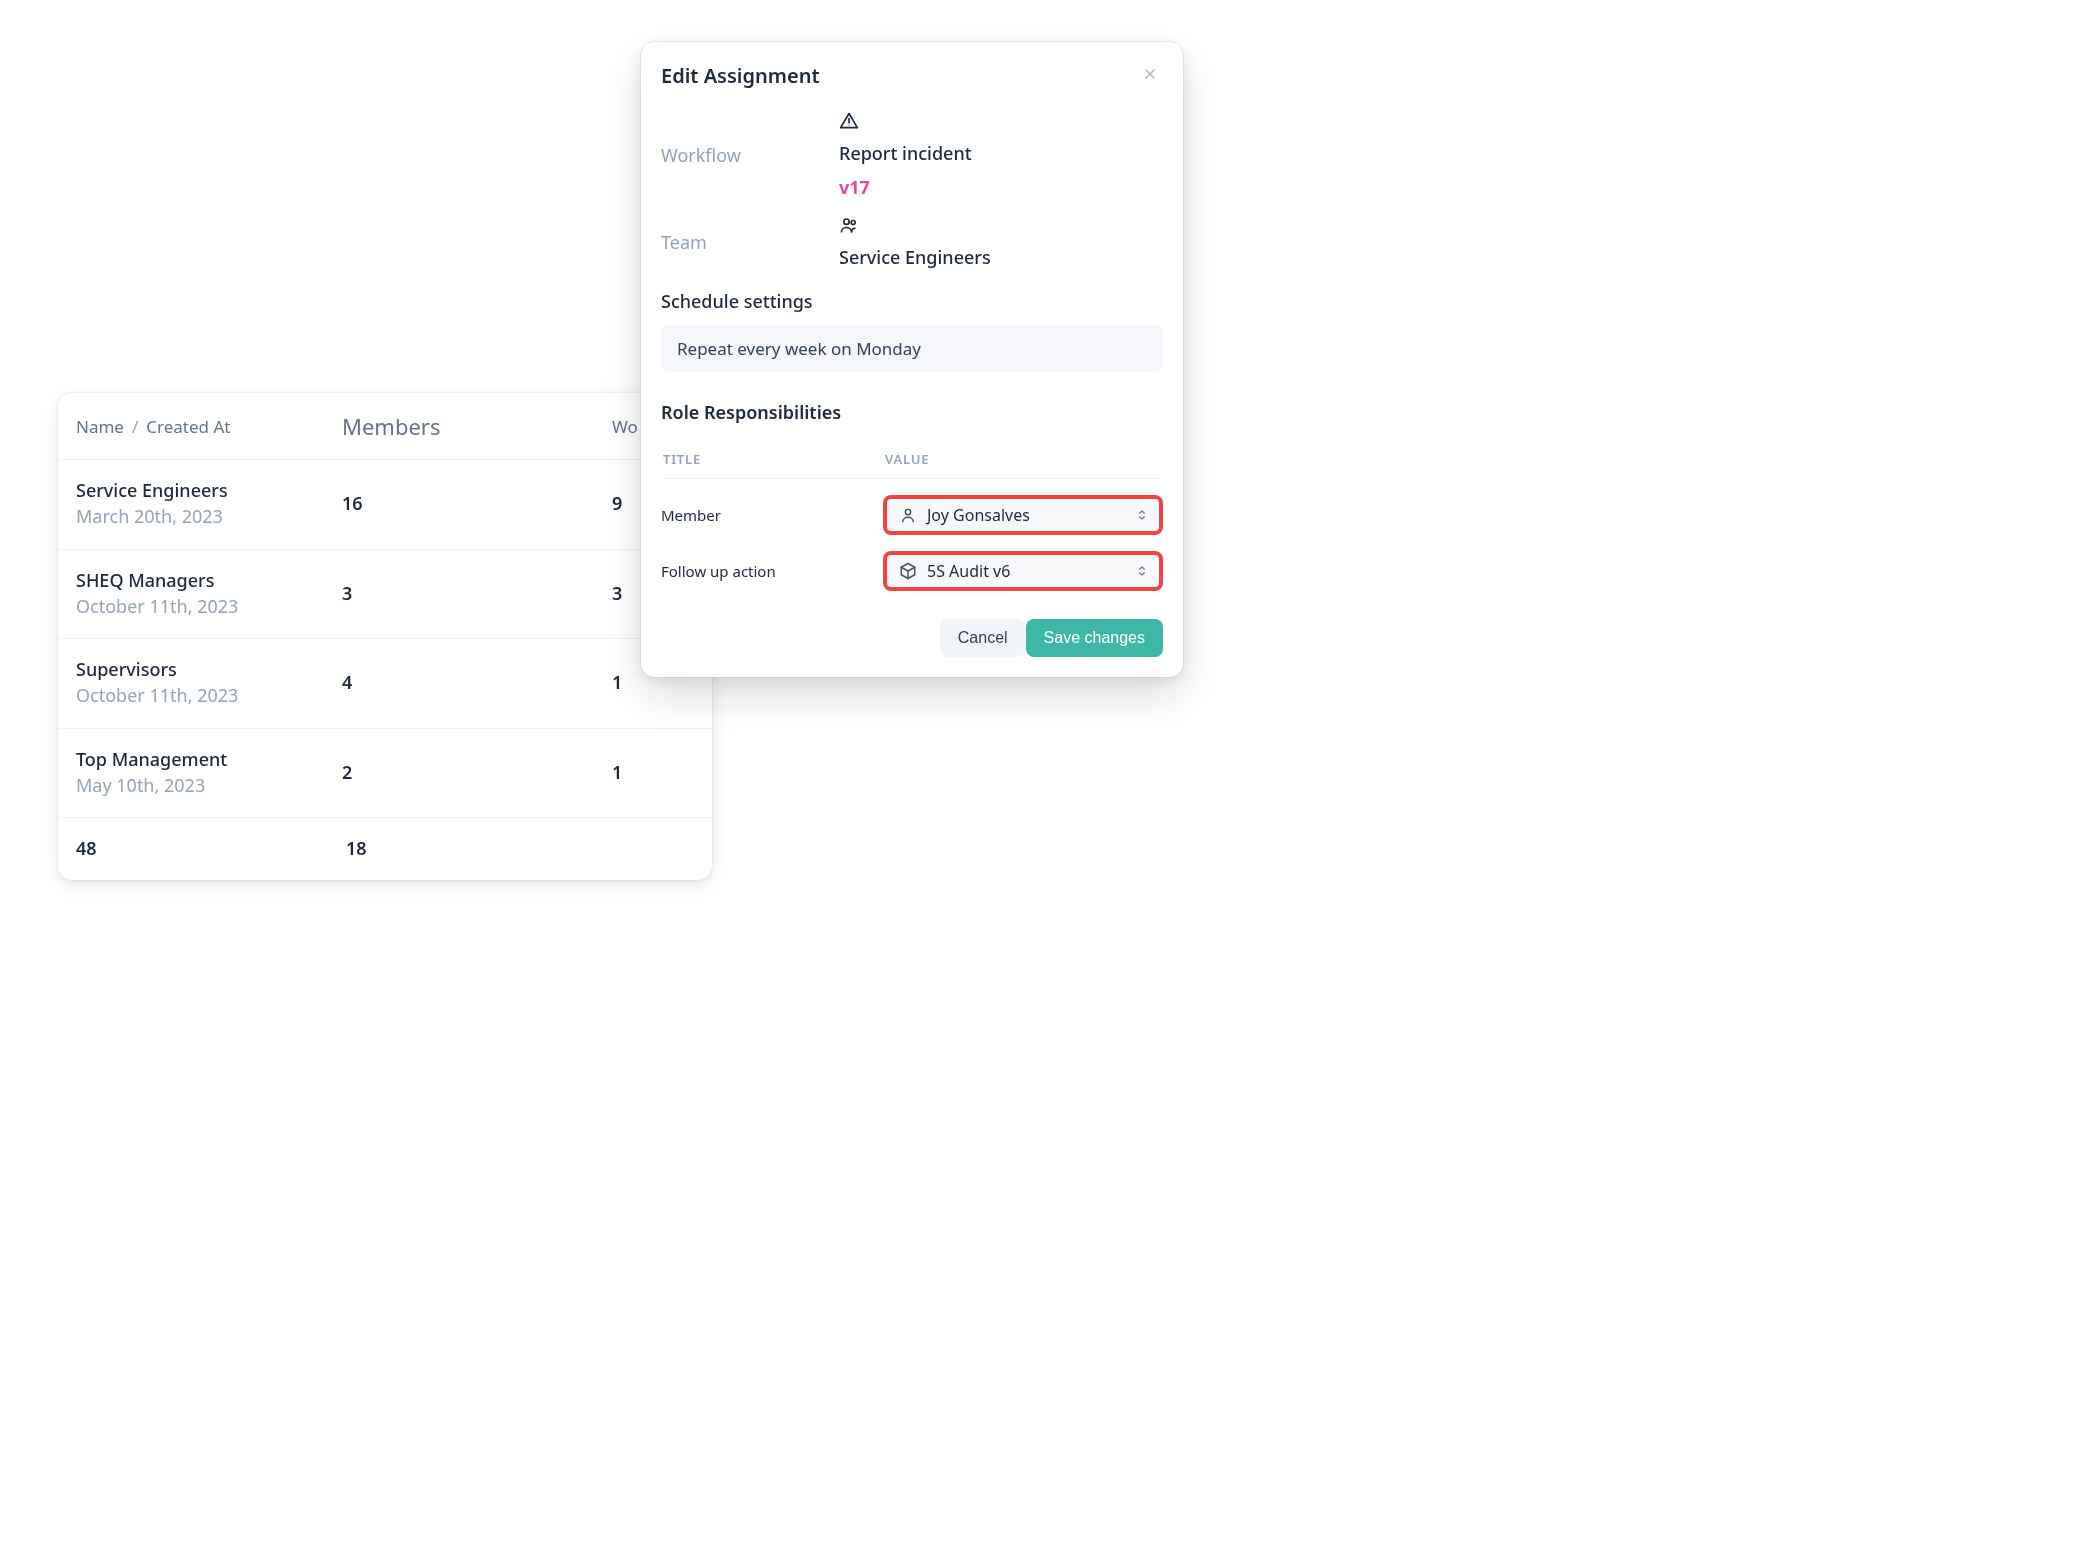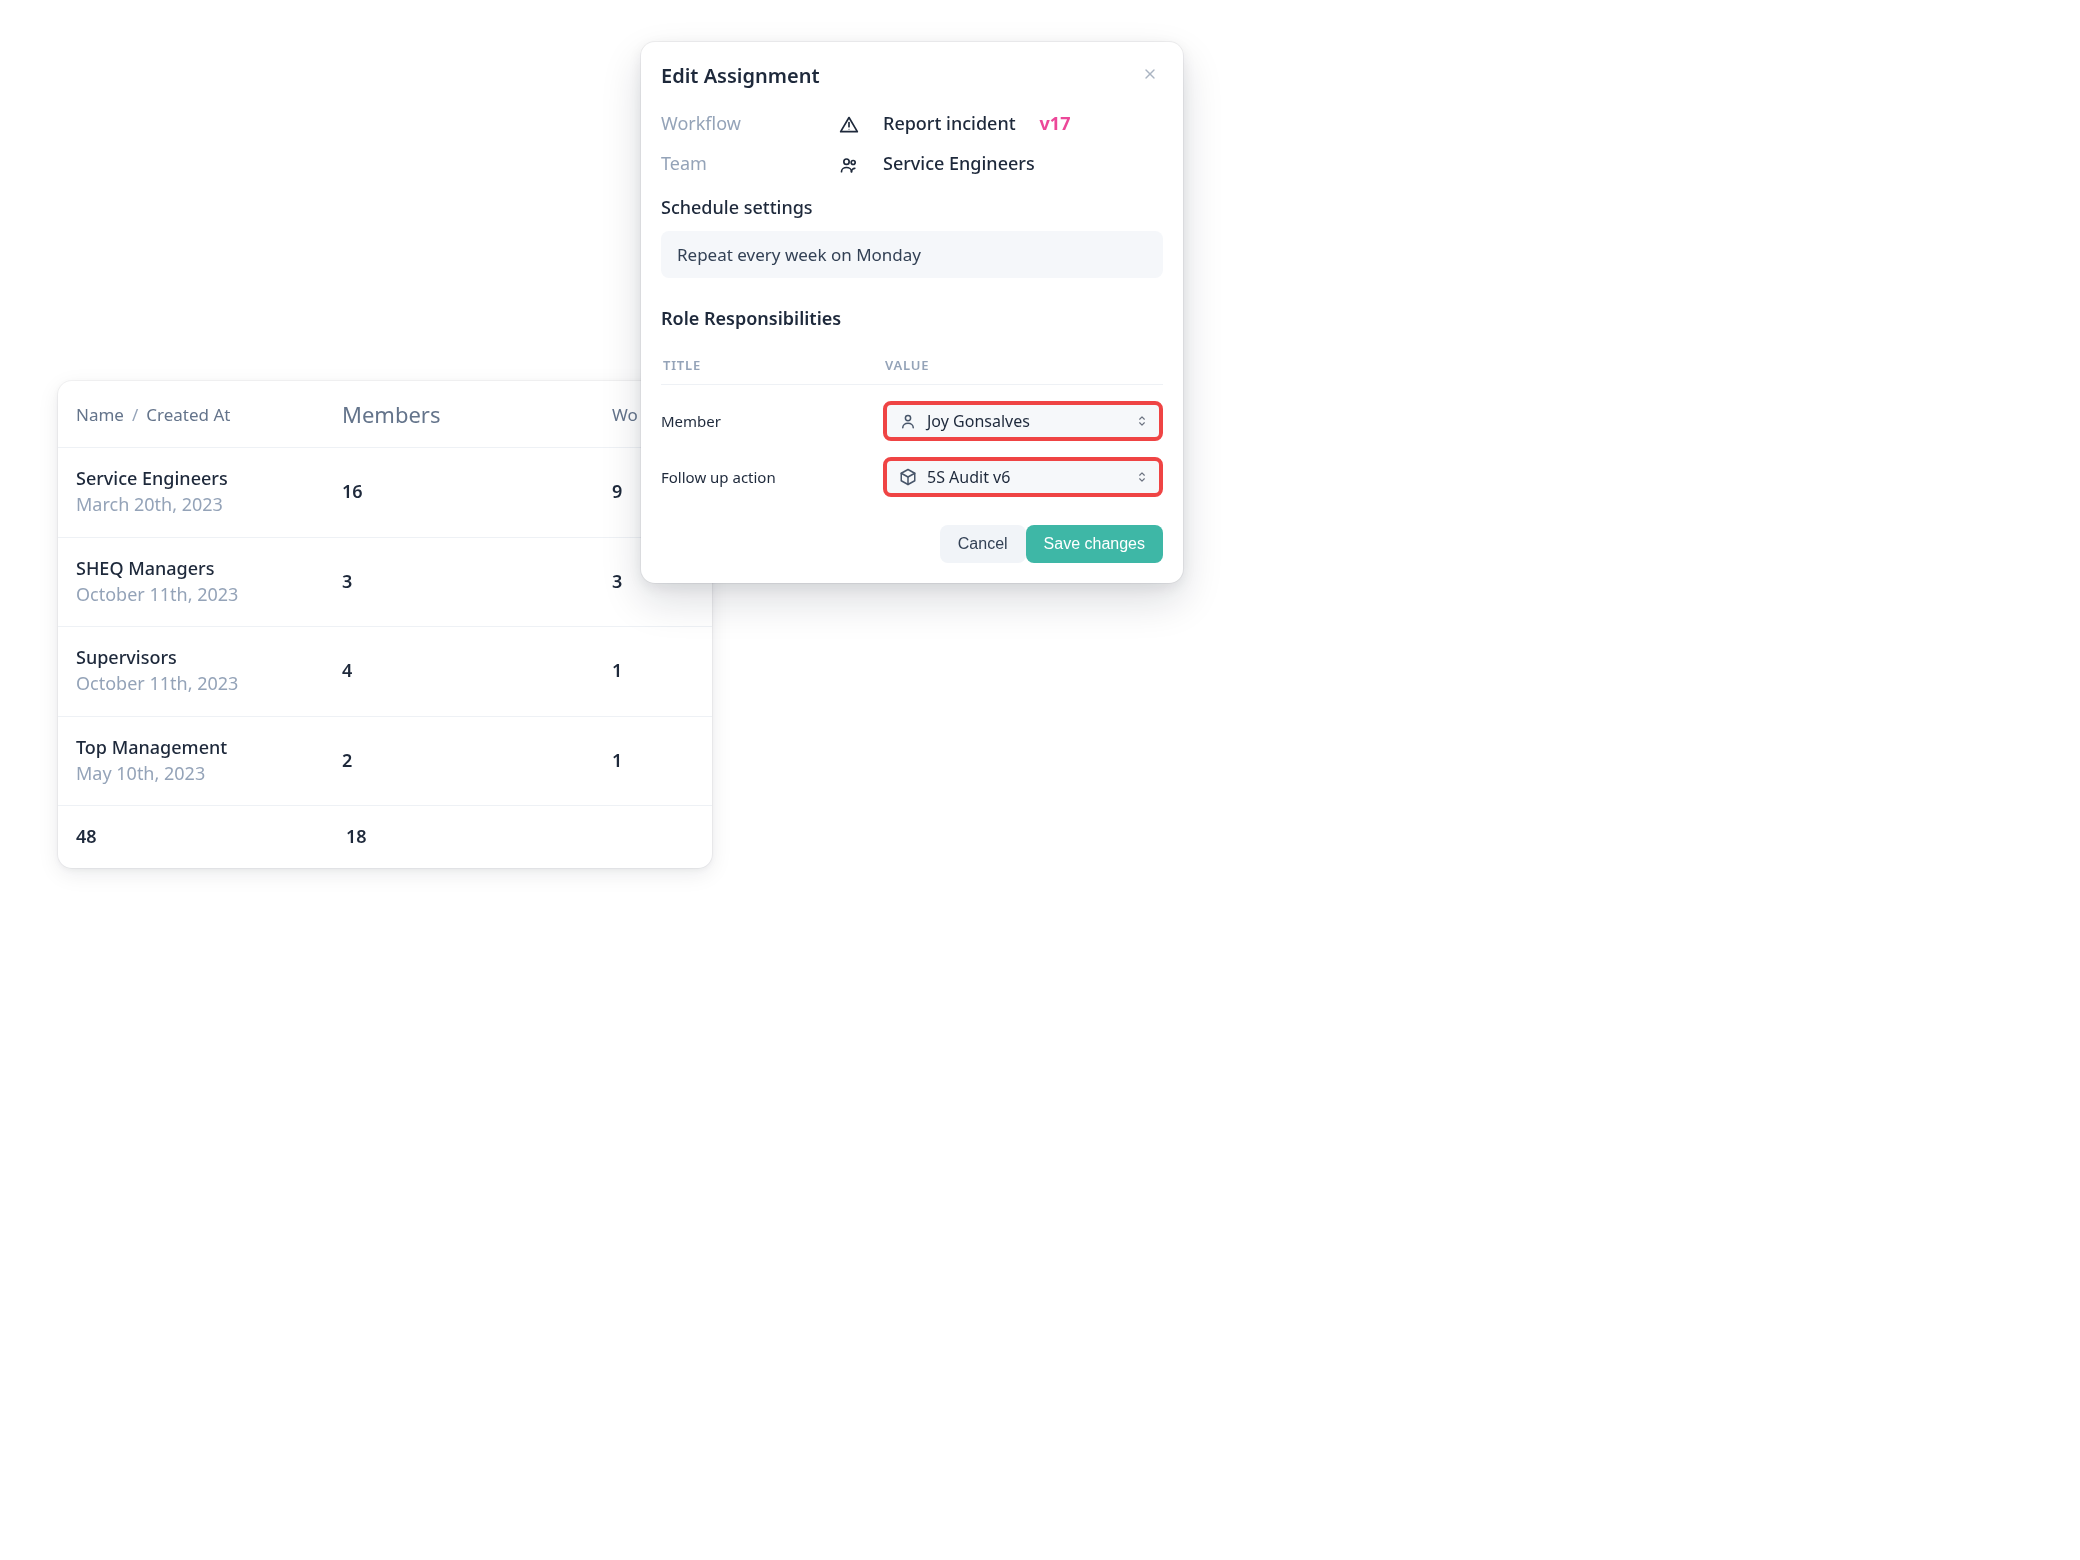--- a/index.html
+++ b/index.html
@@ -10,21 +10,21 @@
     font-family: system-ui, -apple-system, "Segoe UI", Roboto, "Helvetica Neue", Arial, sans-serif;
     color: #1e293b;
     overflow: hidden;
     position: relative;
   }
 
   
   .table-card {
     position: absolute;
     left: 58px;
-    top: 381px;
+    top: 393px;
     width: 654px;
     background: #ffffff;
     border-radius: 14px;
     box-shadow:
       0 0 0 1px rgba(15, 23, 42, 0.04),
       0 6px 22px rgba(15, 23, 42, 0.08),
       0 2px 6px rgba(15, 23, 42, 0.05);
     overflow: hidden;
   }
   .table-header {
@@ -75,21 +75,21 @@
   .modal-title { font-size: 20px; font-weight: 600; color: #1e293b; }
   .close-btn {
     width: 26px; height: 26px; border: none; background: transparent;
     color: #aab4c2; cursor: pointer; display: flex; align-items: center; justify-content: center;
     border-radius: 6px;
   }
   .close-btn svg { width: 16px; height: 16px; }
 
   .kv-row { display: flex; align-items: center; margin-bottom: 16px; }
   .kv-label { width: 178px; color: #94a3b8; font-size: 18px; }
-  .kv-value { display: flex; align-items: flex-end; gap: 24px; color: #1e293b; font-size: 18px; font-weight: 500; }
+  .kv-value { display: flex; align-items: flex-start; gap: 10px; color: #1e293b; font-size: 18px; font-weight: 500; flex-direction: column; }
   .kv-value .ver { color: #ec4899; font-weight: 700; }
   .kv-value .icon { display: inline-flex; width: 20px; height: 20px; color: #1e293b; }
   .kv-value .icon svg { width: 20px; height: 20px; }
 
   .section-title {
     font-size: 18px; font-weight: 500; color: #1e293b; margin-top: 20px; margin-bottom: 12px;
   }
   .schedule-box {
     background: #f5f7fa;
     border-radius: 8px;

